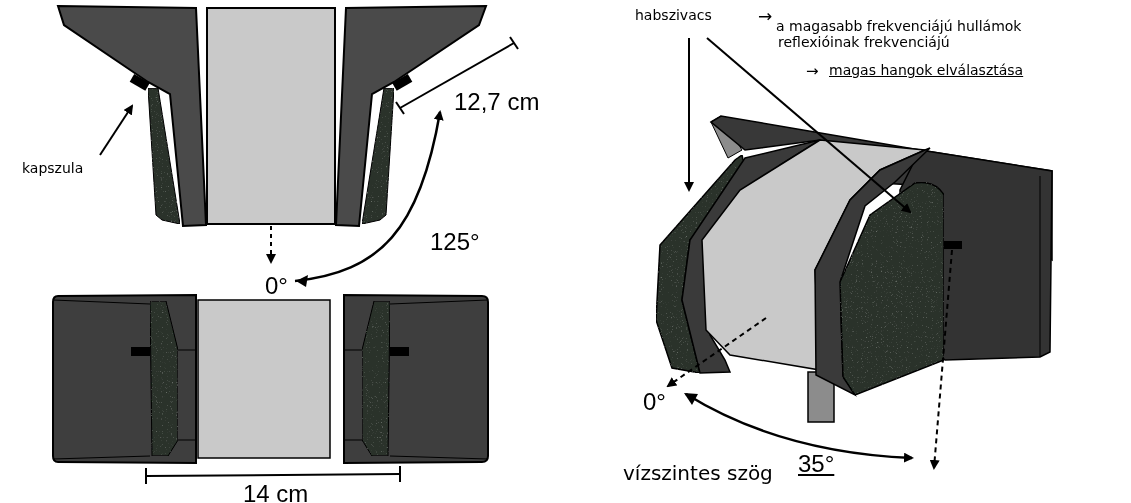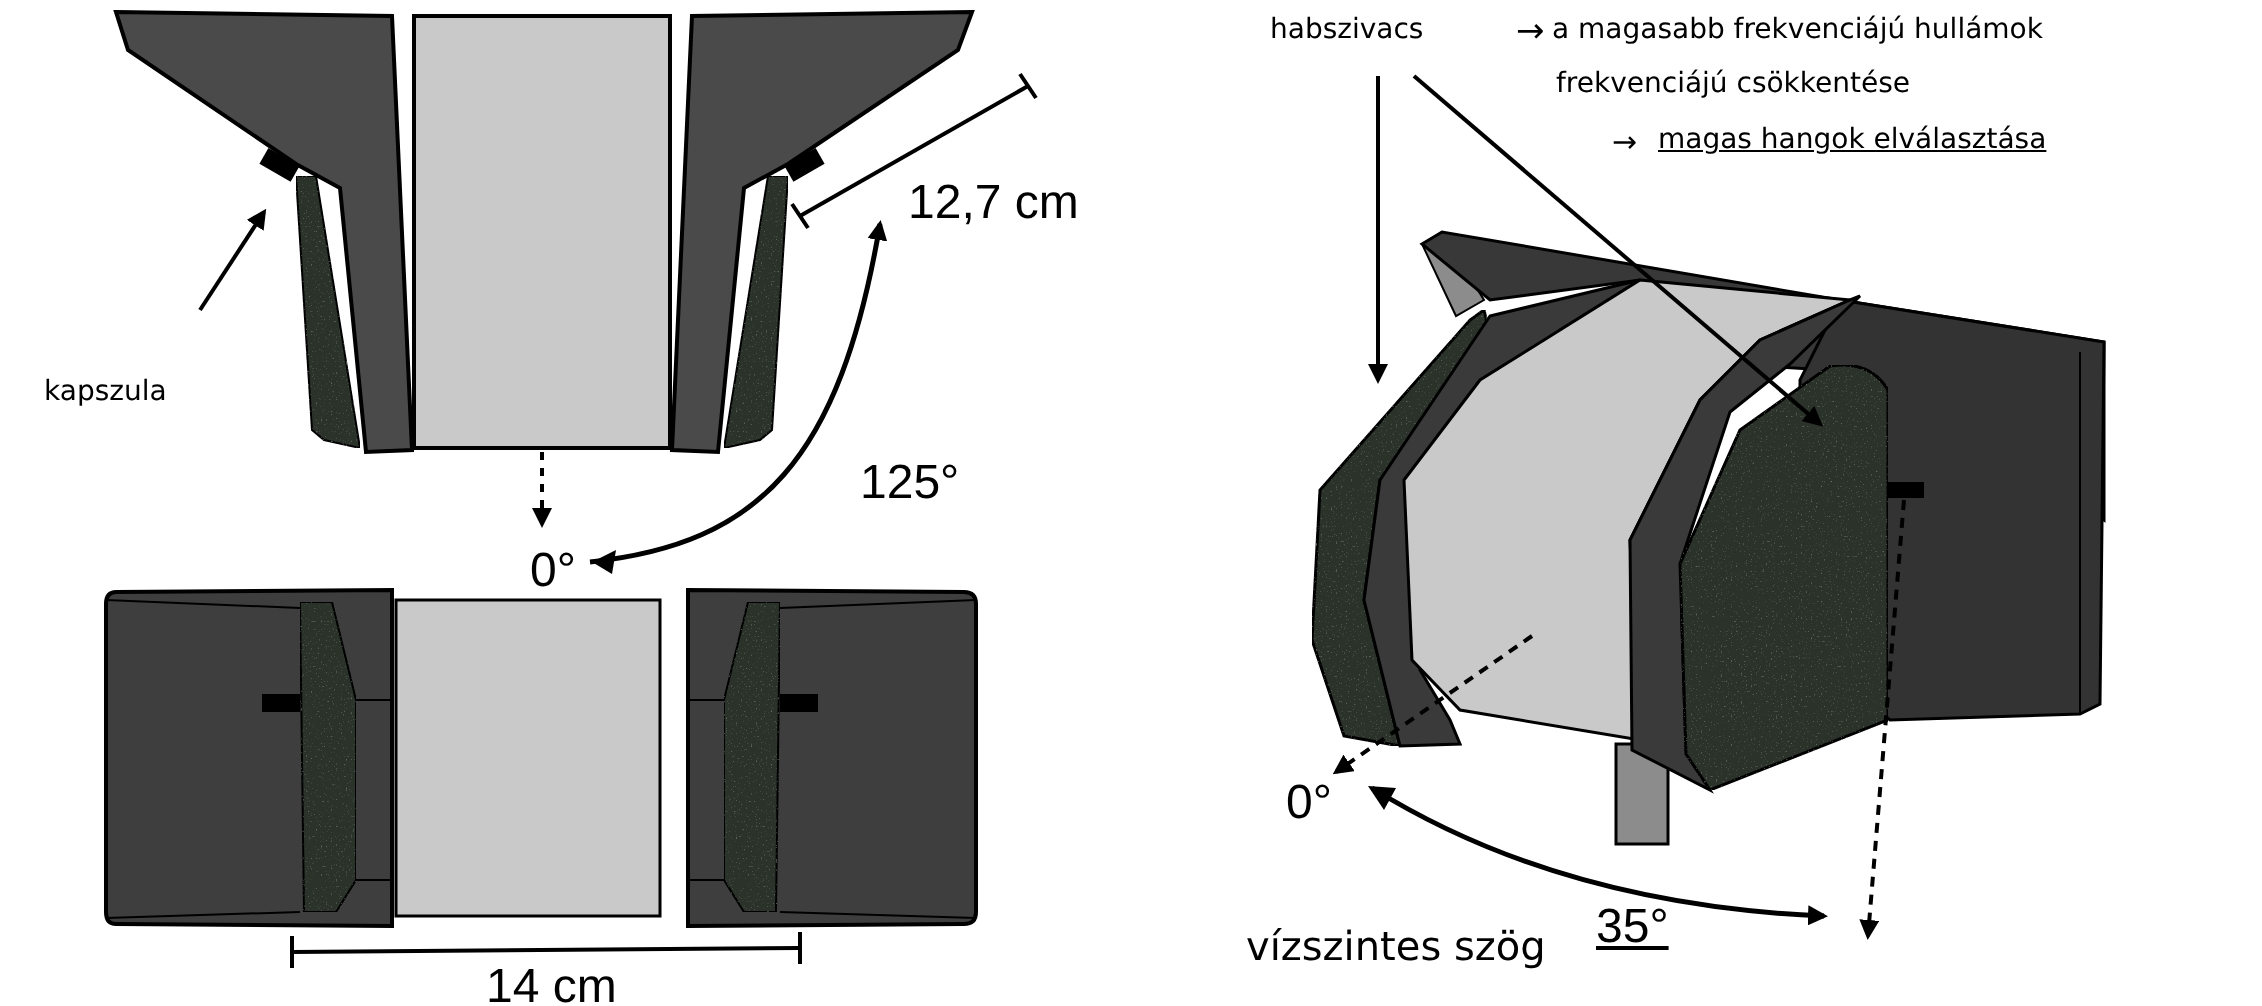--- a/index.html
+++ b/index.html
@@ -98,27 +98,27 @@
 
     <line x1="766" y1="318" x2="668" y2="386" stroke="#000" stroke-width="2" stroke-dasharray="5,4" marker-end="url(#ah)"></line>
 
     <line x1="952" y1="250" x2="934" y2="468" stroke="#000" stroke-width="2" stroke-dasharray="5,4" marker-end="url(#ah)"></line>
 
     <path d="M686,394 C760,440 840,455 912,458" fill="none" stroke="#000" stroke-width="2.5" marker-end="url(#ah)"></path>
     <path d="M684,393 L698,394 L692,405 Z" fill="#000"></path>
   </g>
 </svg>
 
-<div class="lbl cal" style="left:22px;top:161px;margin-top:28px;">kapszula</div>
+<div class="lbl cal" style="left:22px;top:161px;">kapszula</div>
 <div class="lbl arial" style="left:454px;top:90px;">12,7 cm</div>
 <div class="lbl arial" style="left:430px;top:230px;">125°</div>
 <div class="lbl arial" style="left:265px;top:274px;">0°</div>
 <div class="lbl arial" style="left:243px;top:482px;">14 cm</div>
 
 <div class="lbl cal" style="left:635px;top:8px;">habszivacs</div>
 <div class="lbl cal" style="left:758px;top:8px;font-size:17px;">→</div>
-<div class="lbl cal" style="left:776px;top:8px;">a magasabb frekvenciájú hullámok</div>
-<div class="lbl cal" style="left:778px;top:35px;">frekvenciájú csökkentése</div>
+<div class="lbl cal" style="left:776px;top:19px;">a magasabb frekvenciájú hullámok</div>
+<div class="lbl cal" style="left:778px;top:35px;">reflexióinak frekvenciájú</div>
 <div class="lbl cal" style="left:806px;top:64px;font-size:15px;">→</div>
 <div class="lbl cal" style="left:829px;top:63px;text-decoration:underline;">magas hangok elválasztása</div>
 <div class="lbl arial" style="left:643px;top:390px;">0°</div>
 <div class="lbl cal" style="left:623px;top:463px;font-size:20px;">vízszintes szög</div>
 <div class="lbl arial" style="left:798px;top:452px;text-decoration:underline;">35°</div>
 
 </body></html>

